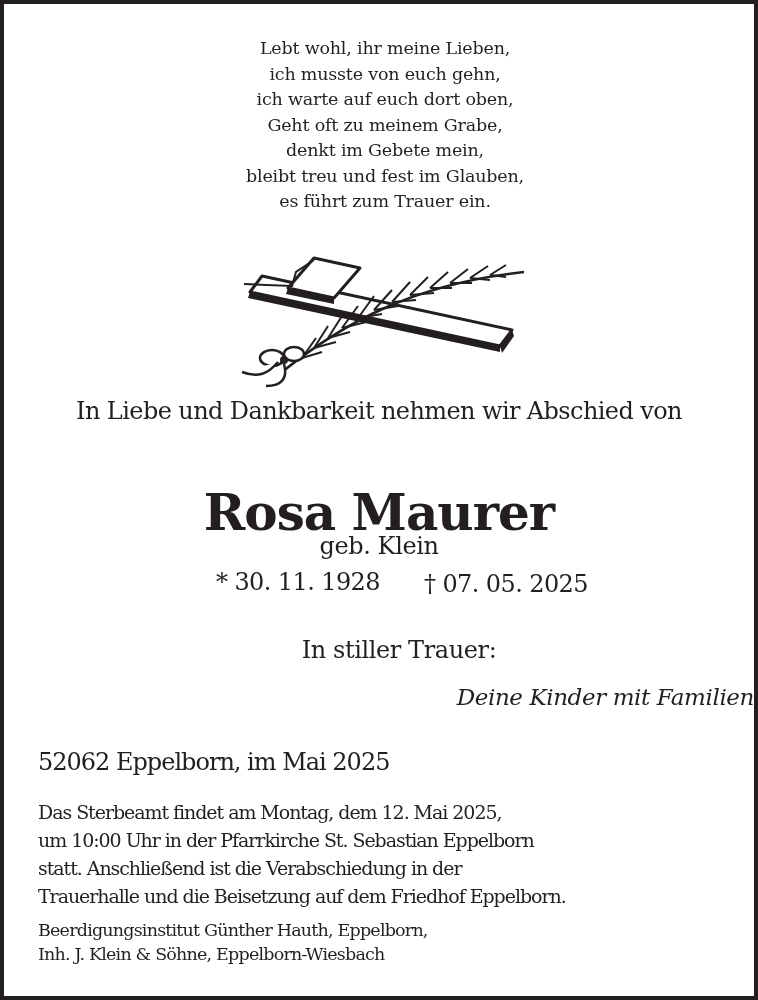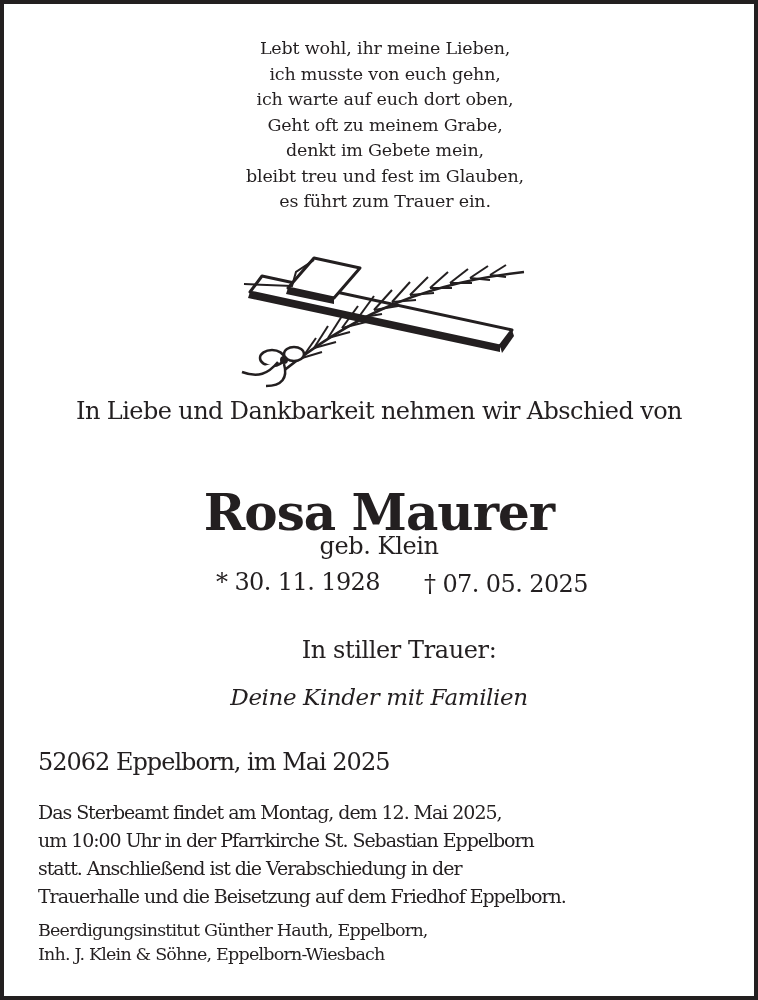--- a/index.html
+++ b/index.html
@@ -25,21 +25,21 @@
   .poem div { white-space: nowrap; margin-left: 12px; }
 
   .emblem { position: absolute; left: 228px; top: 250px; width: 300px; height: 140px; }
 
   .intro { top: 393px; font-size: 24px; letter-spacing: -0.6px; }
   .name { top: 479px; font-size: 50px; font-weight: bold; letter-spacing: -1px; }
   .birthname { top: 528px; font-size: 24px; letter-spacing: -0.4px; }
   .born { left: 172px; top: 564px; font-size: 24px; letter-spacing: -0.6px; margin-left: 40px; }
   .died { left: 420px; top: 566px; font-size: 24px; letter-spacing: -0.6px; }
   .trauer { top: 632px; font-size: 24px; letter-spacing: -0.4px; margin-left: 40px; }
-  .family { top: 680px; font-size: 23px; font-style: italic; letter-spacing: -0.4px; }
+  .family { top: 680px; font-size: 23px; font-style: italic; letter-spacing: -0.4px; text-align: right; }
 
   .place { left: 34px; top: 744px; font-size: 24px; letter-spacing: -1px; }
 
   .notice {
     position: absolute; left: 34px; top: 794px;
     font-size: 19px; line-height: 28px; letter-spacing: -1.05px;
   }
   .notice div { white-space: nowrap; }
 
   .undertaker {

